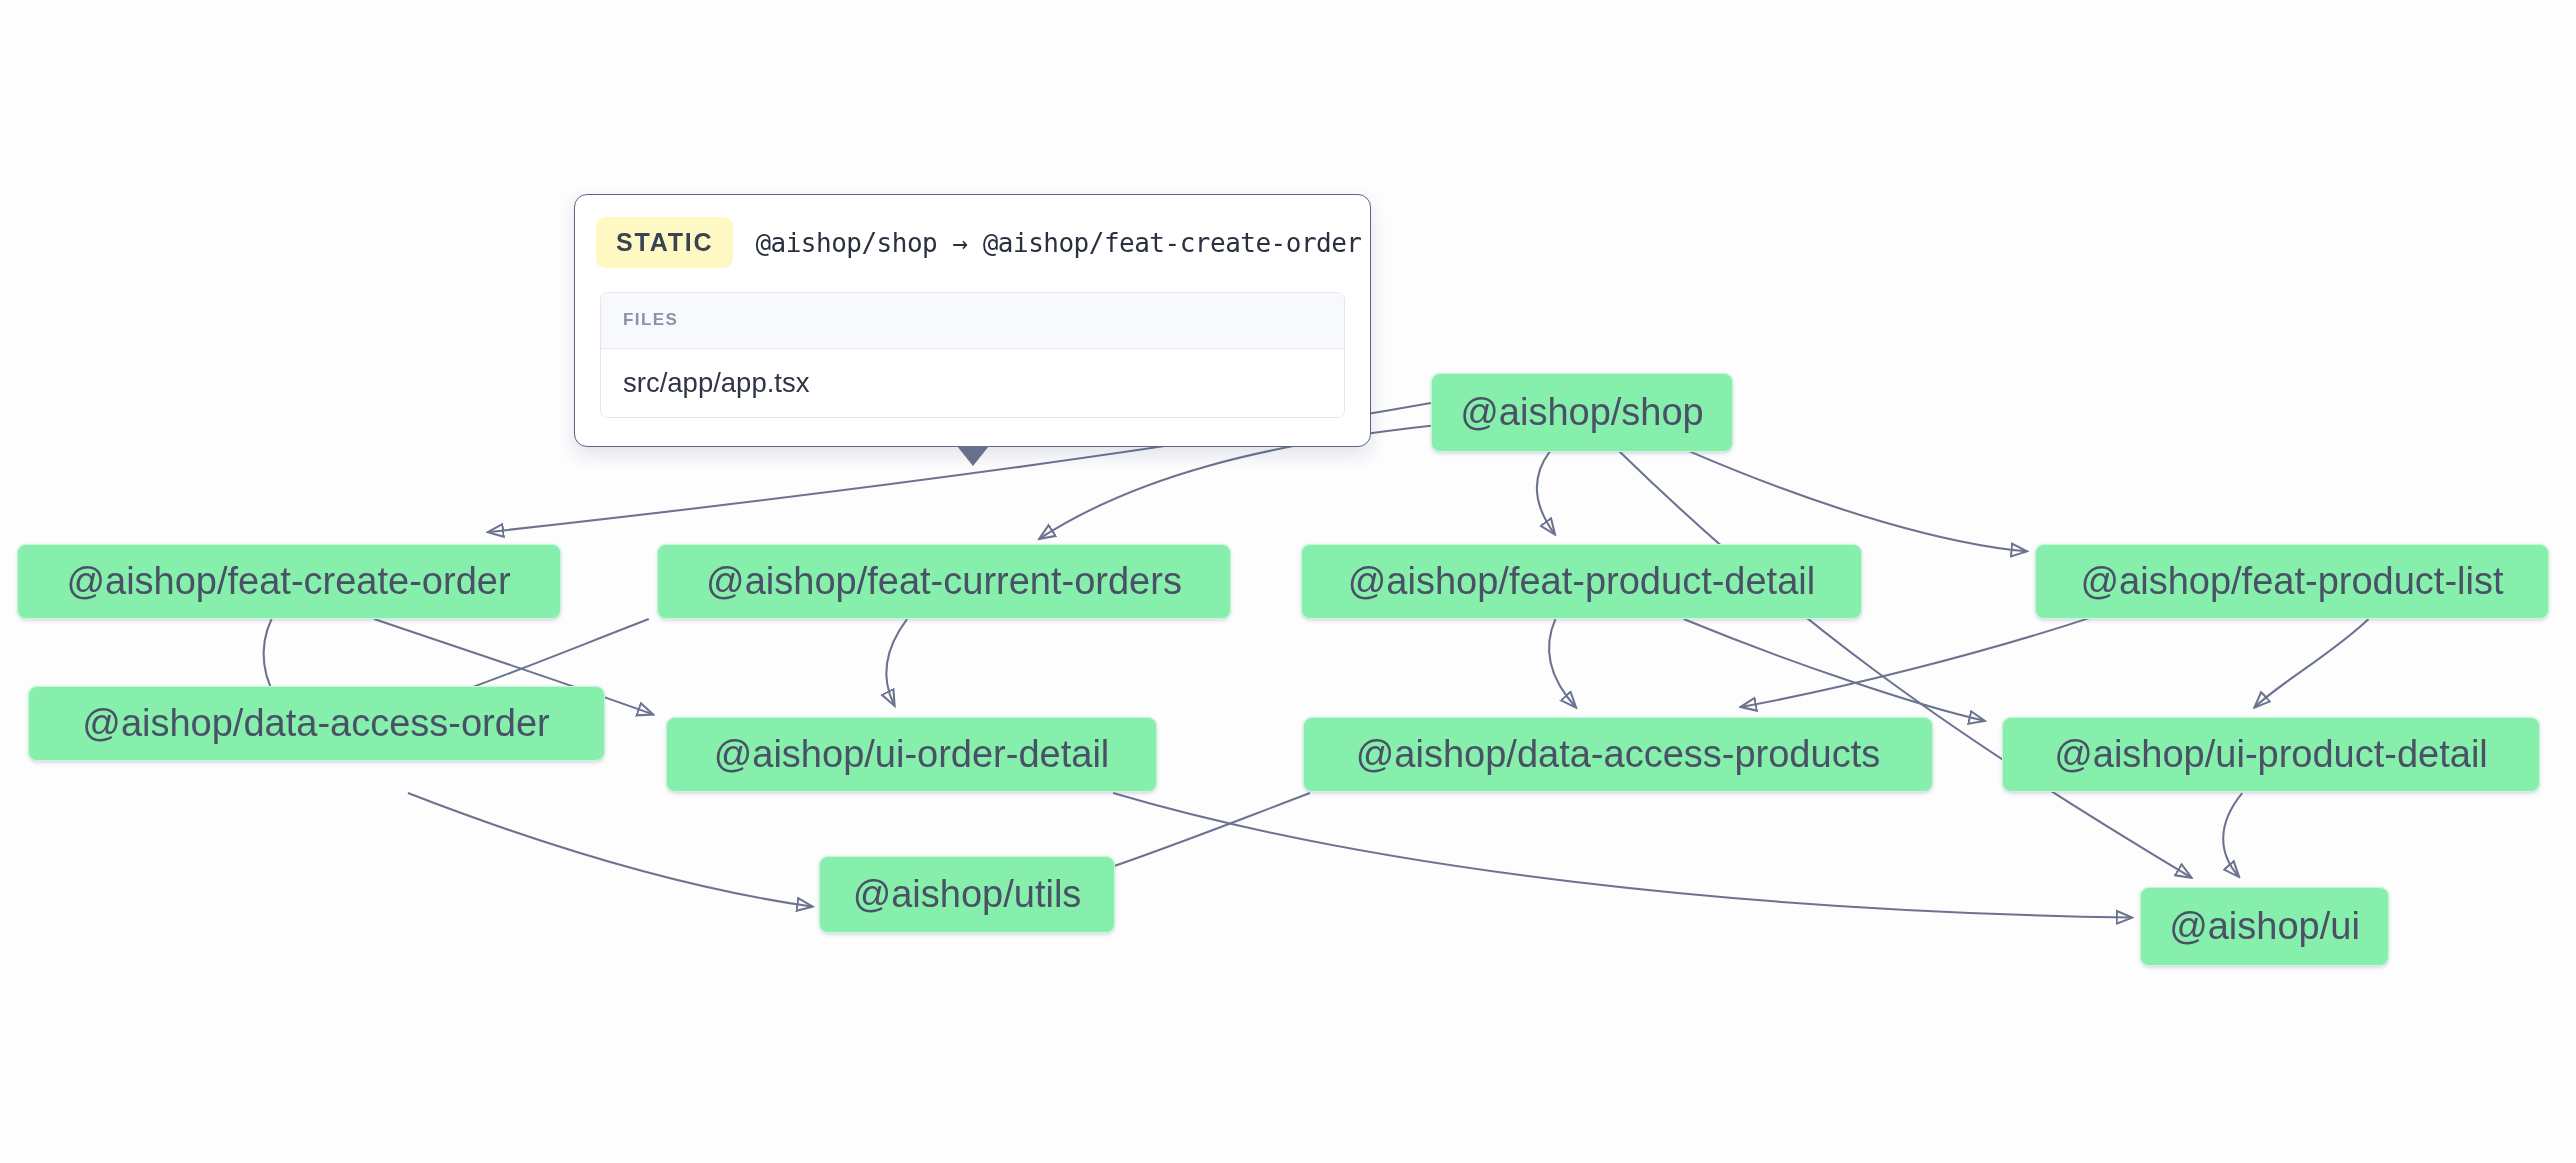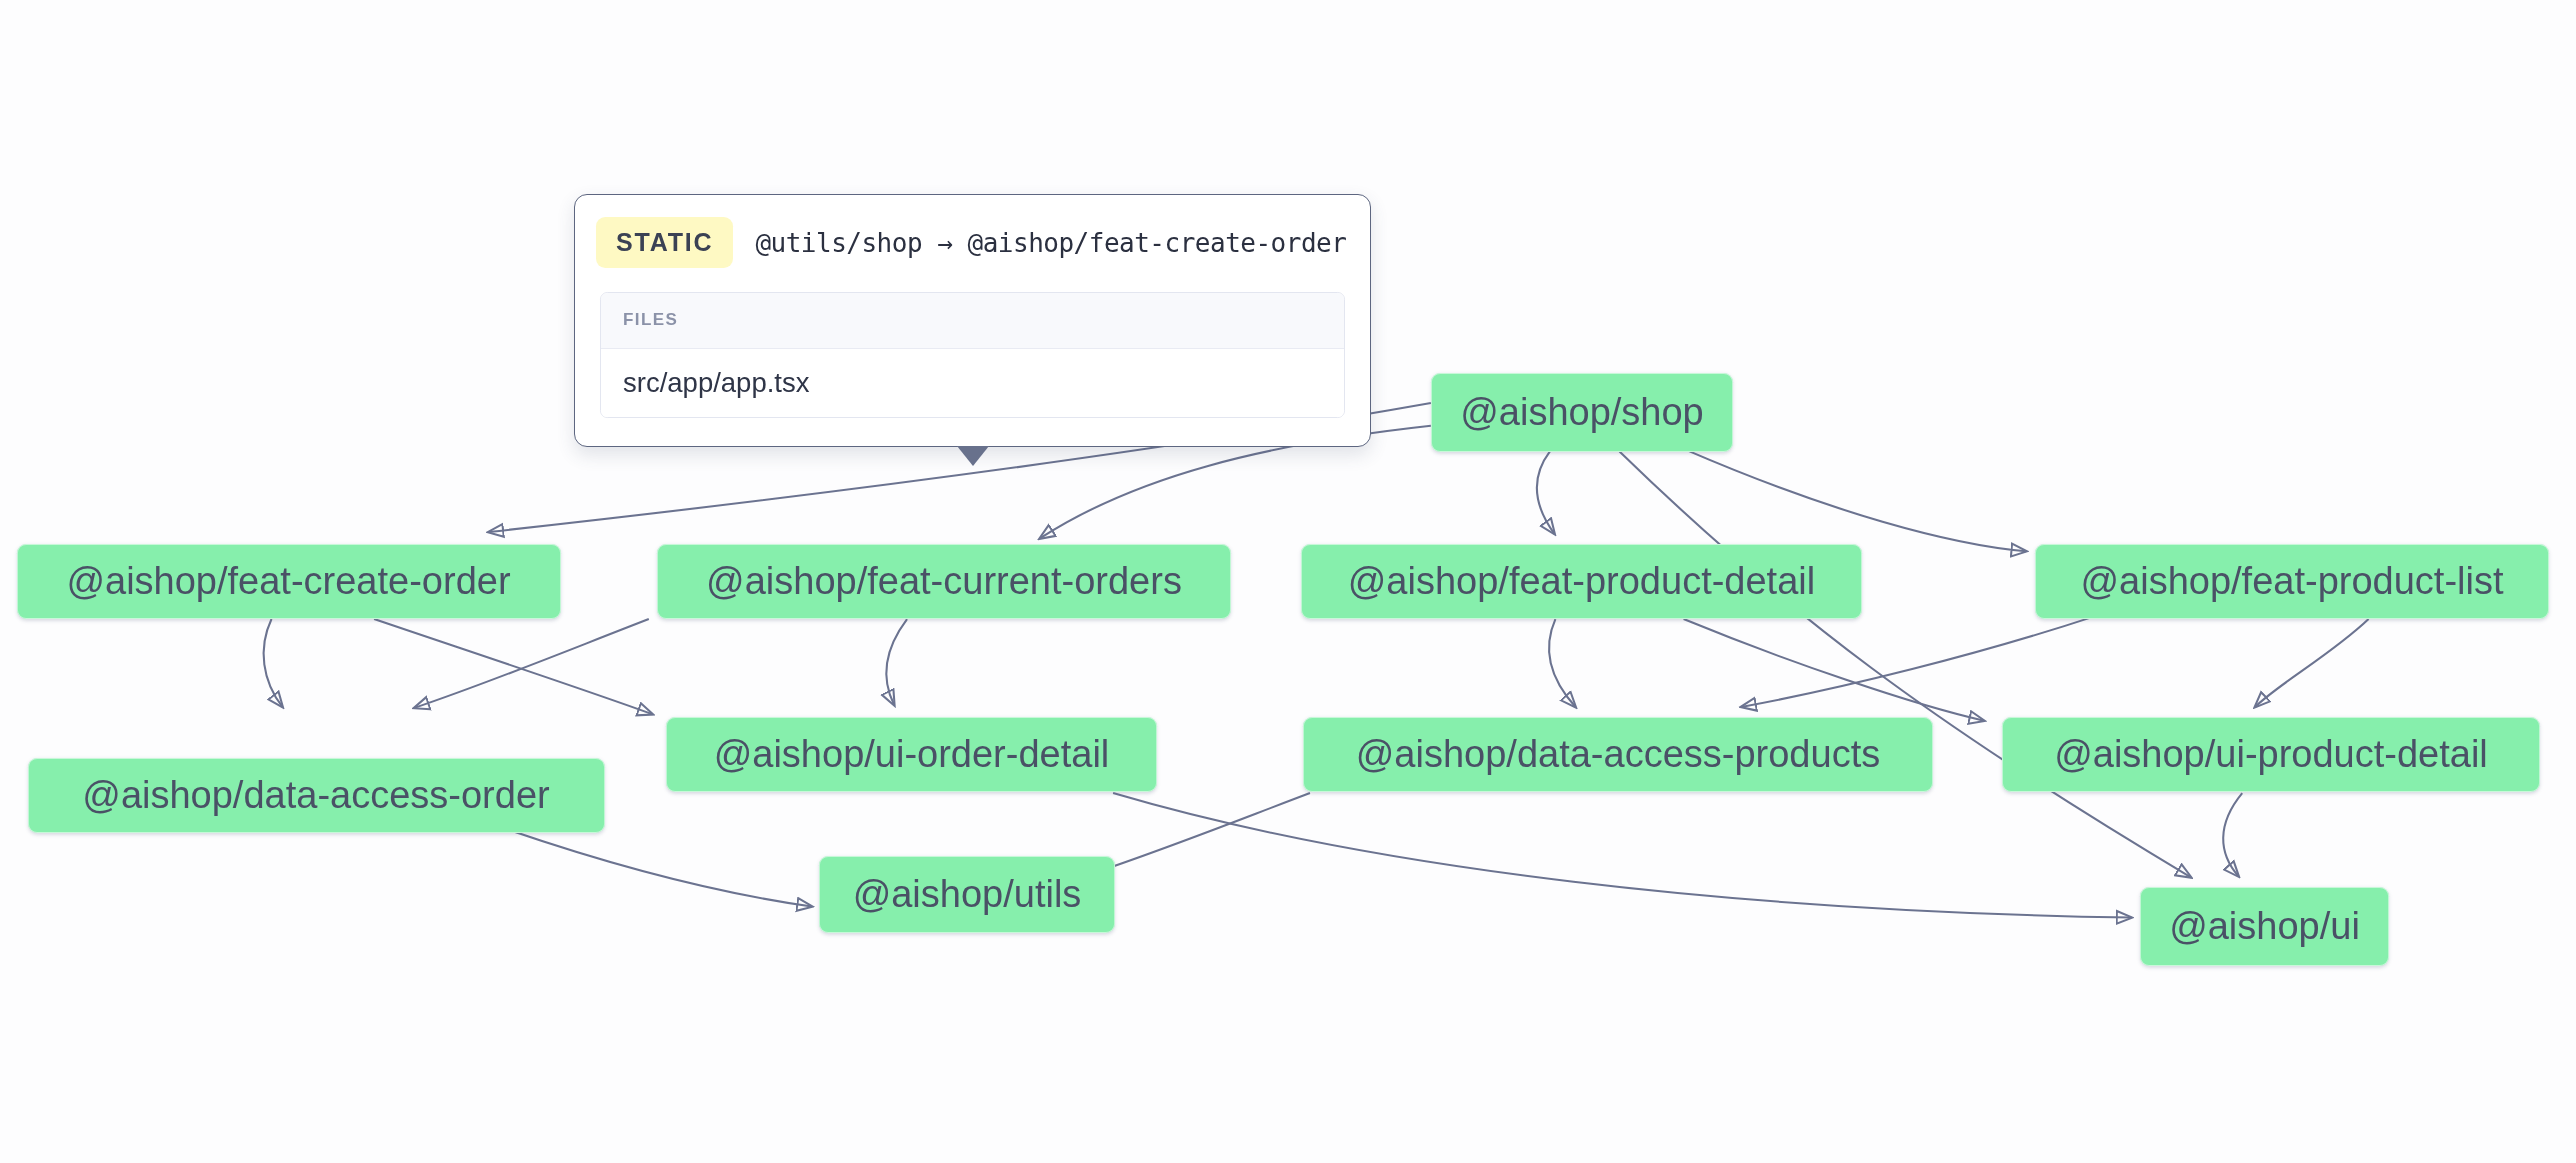--- a/index.html
+++ b/index.html
@@ -105,32 +105,32 @@
         <path d="M2448 866 C2420 900 2422 932 2444 957" marker-end="url(#arrow)"></path>
       </g>
   </svg>
 
   <div id="node-layer">
       <div class="node" style="left: 1431px; top: 373px; width: 302px; height: 79px;">@aishop/shop</div>
       <div class="node" style="left: 16.5px; top: 544px; width: 544px; height: 75px;">@aishop/feat-create-order</div>
       <div class="node" style="left: 657px; top: 544px; width: 574px; height: 75px;">@aishop/feat-current-orders</div>
       <div class="node" style="left: 1301px; top: 544px; width: 561px; height: 75px;">@aishop/feat-product-detail</div>
       <div class="node" style="left: 2035px; top: 544px; width: 514px; height: 75px;">@aishop/feat-product-list</div>
-      <div class="node" style="left: 27.5px; top: 758px; width: 577px; height: 75px;">@aishop/data-access-order</div>
+      <div class="node" style="left: 27.5px; top: 686px; width: 577px; height: 75px;">@aishop/data-access-order</div>
       <div class="node" style="left: 666px; top: 717px; width: 491px; height: 75px;">@aishop/ui-order-detail</div>
       <div class="node" style="left: 1303px; top: 717px; width: 630px; height: 75px;">@aishop/data-access-products</div>
       <div class="node" style="left: 2002px; top: 717px; width: 538px; height: 75px;">@aishop/ui-product-detail</div>
       <div class="node" style="left: 819px; top: 856px; width: 296px; height: 77px;">@aishop/utils</div>
       <div class="node" style="left: 2140px; top: 887px; width: 249px; height: 79px;">@aishop/ui</div>
     </div>
 
   <div class="tooltip">
     <div class="tooltip-header">
       <span class="type-badge">STATIC</span>
-      <span class="tooltip-title">@utils/shop → @aishop/feat-create-order</span>
+      <span class="tooltip-title">@aishop/shop → @aishop/feat-create-order</span>
     </div>
     <div class="files-box">
       <div class="files-header">FILES</div>
       <div class="files-row">src/app/app.tsx</div>
     </div>
   </div>
   <div class="tooltip-caret"></div>
 
 </div>
 

